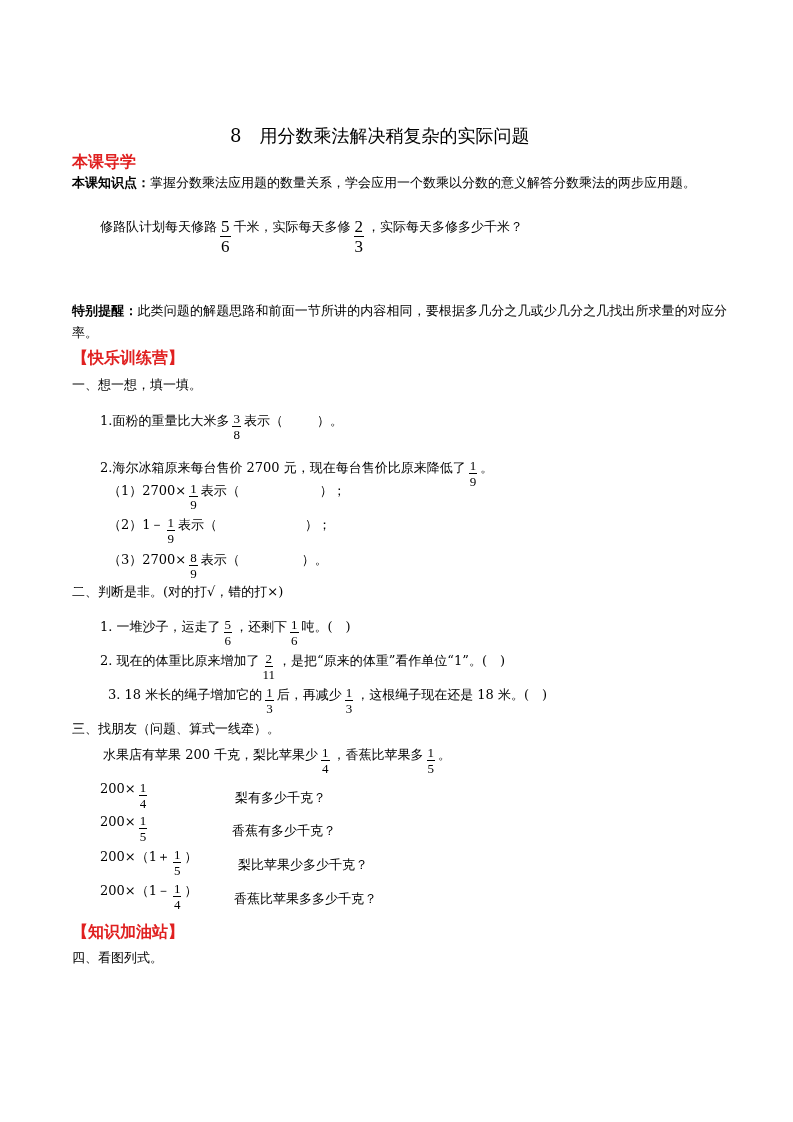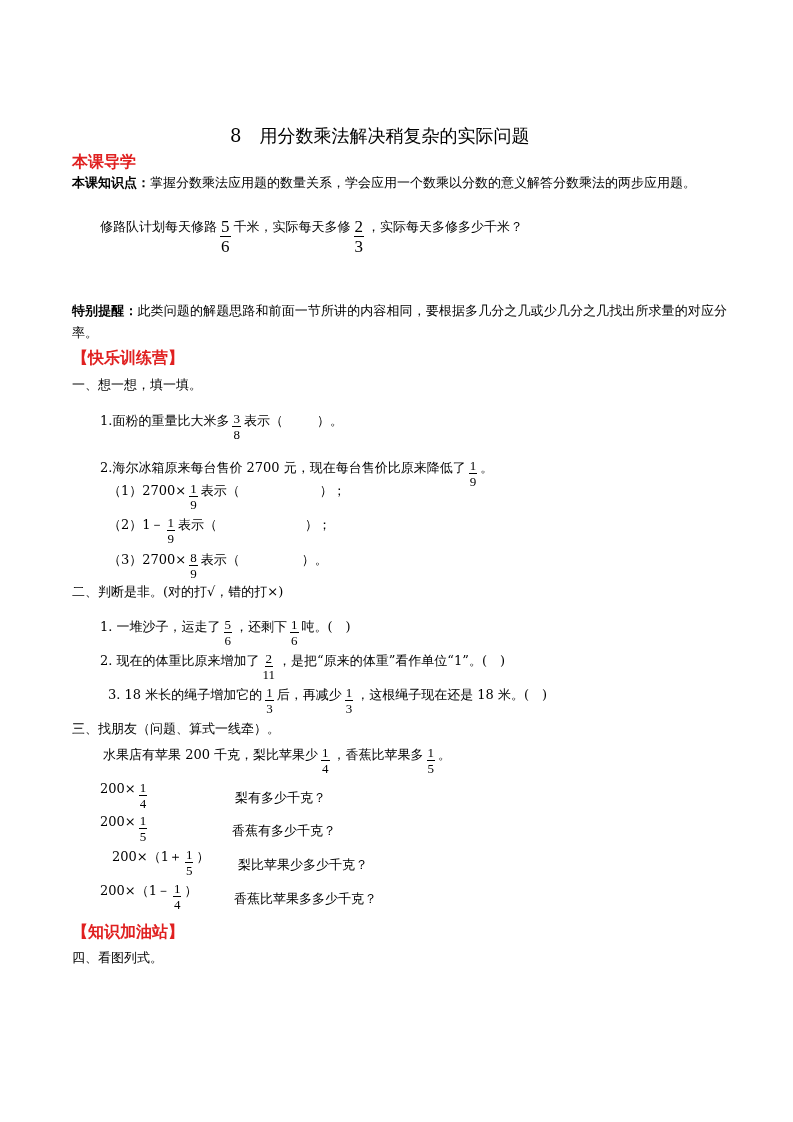--- a/index.html
+++ b/index.html
@@ -173,21 +173,21 @@
 <div class="abs line" style="left:100px;top:814px;">
   <span>200×</span>
   <span class="frac sm">
       <span class="num">1</span>
       <span class="den">5</span>
     </span>
   <span></span>
 </div>
 <div class="abs" style="left:232px;top:822px;">香蕉有多少千克？</div>
 
-<div class="abs line" style="left:100px;top:848px;margin-left:12px;">
+<div class="abs line" style="left:100px;top:848px;">
   <span>200×（1＋</span>
   <span class="frac sm">
       <span class="num">1</span>
       <span class="den">5</span>
     </span>
   <span>）</span>
 </div>
 <div class="abs" style="left:238px;top:856px;">梨比苹果少多少千克？</div>
 
 <div class="abs line" style="left:100px;top:882px;">

